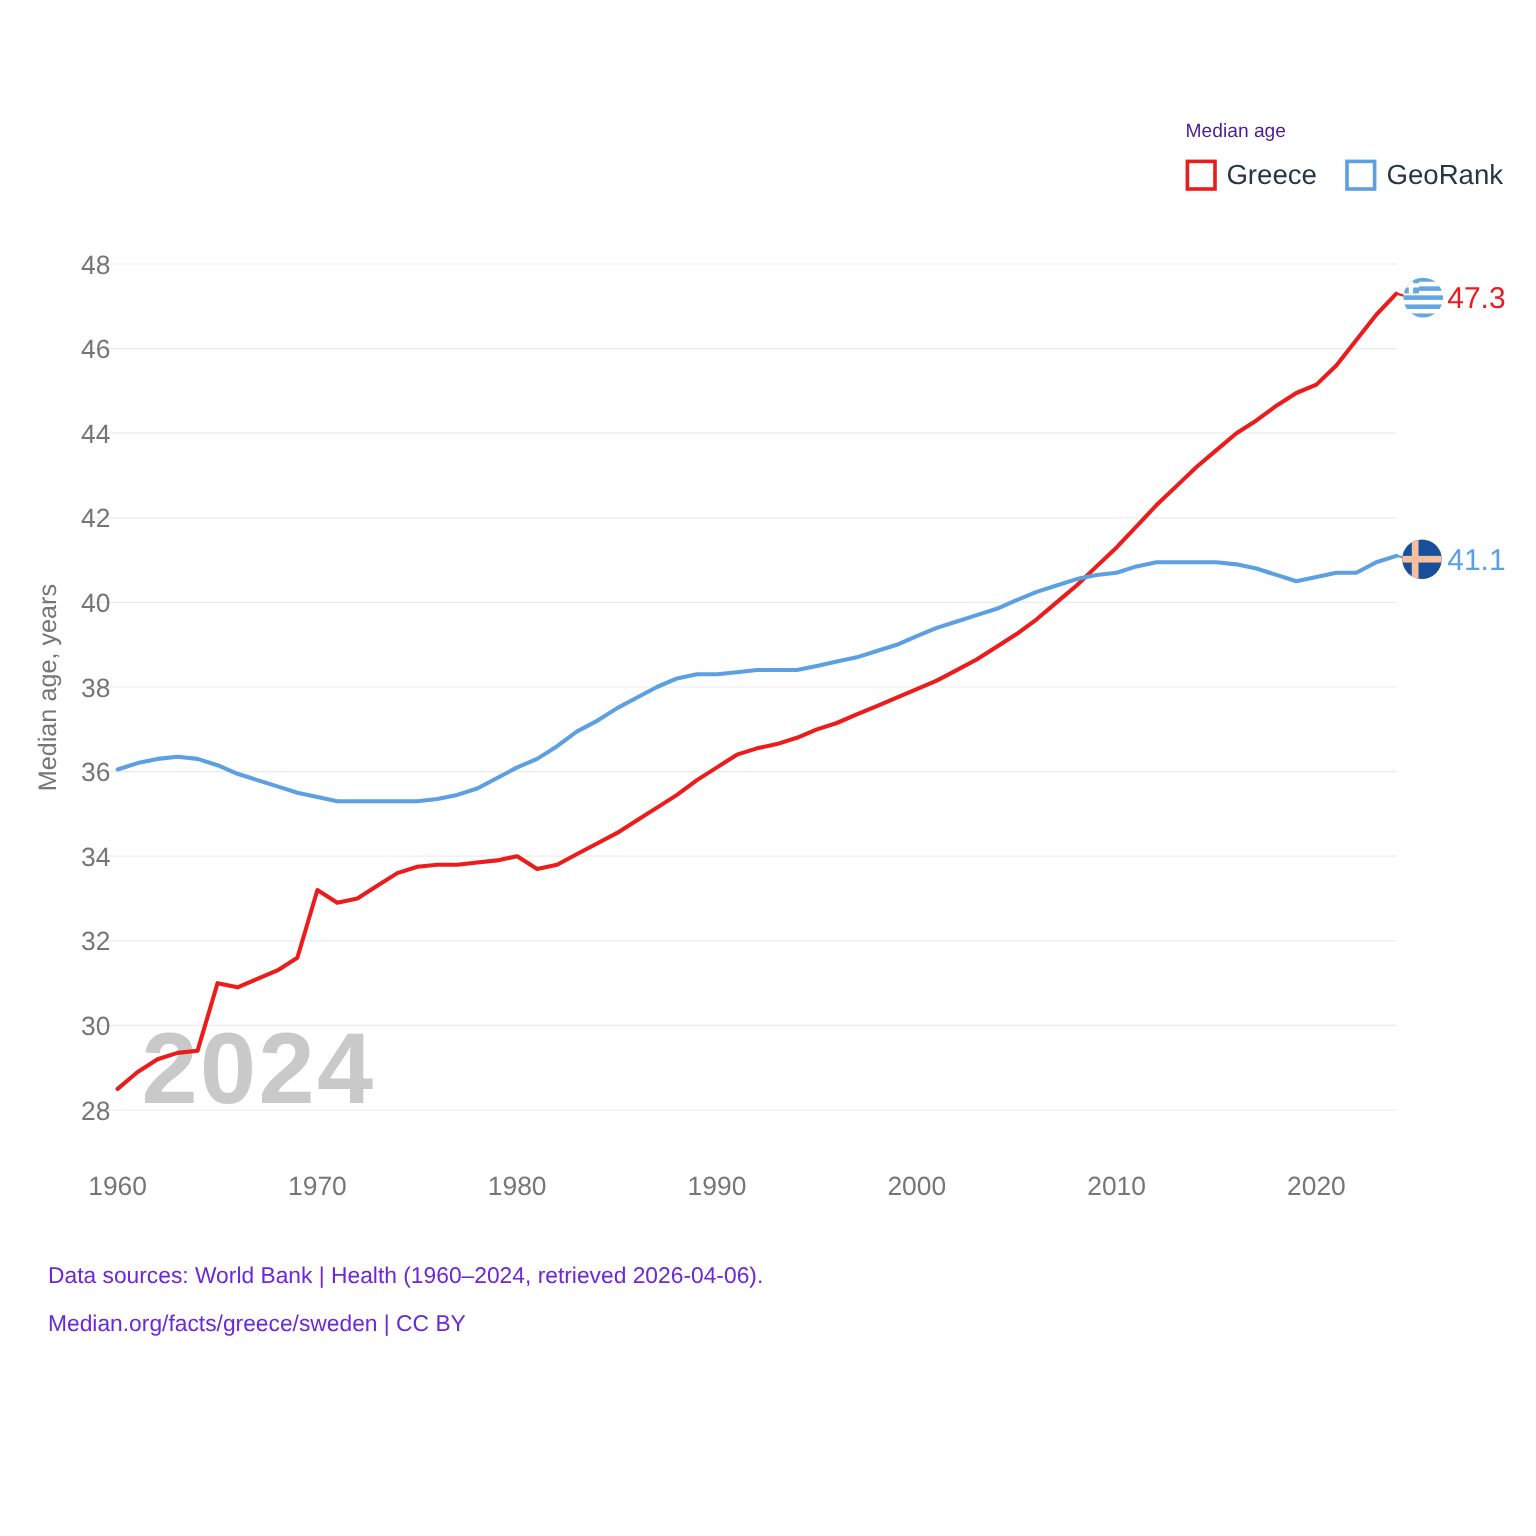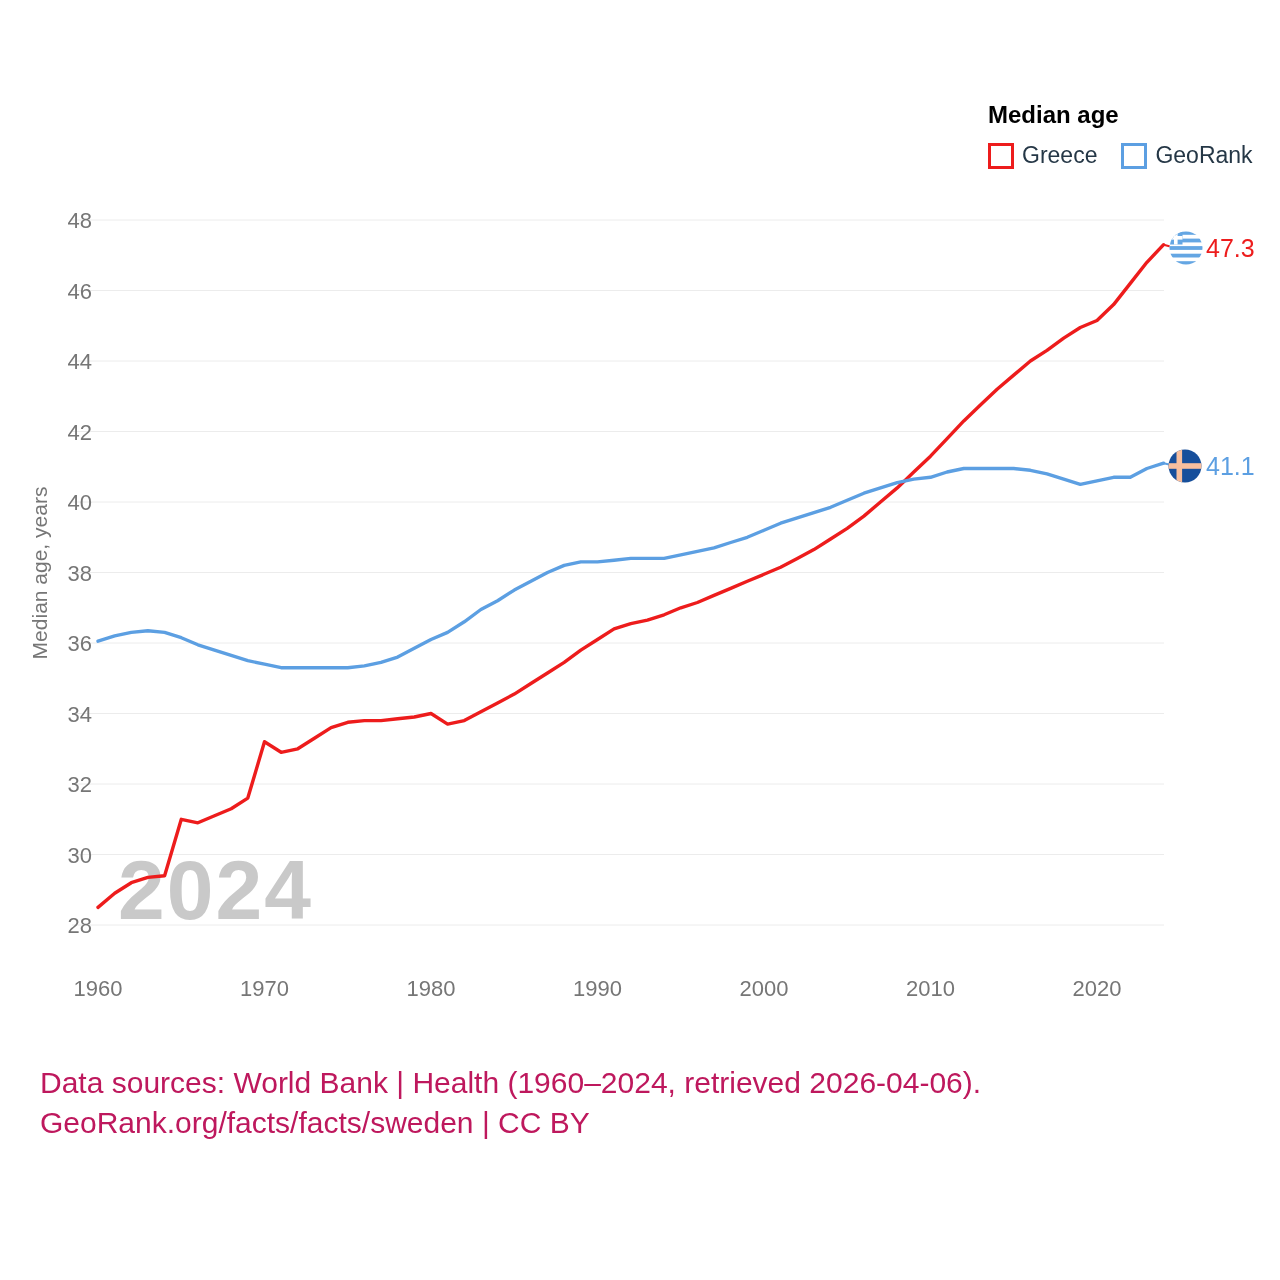--- a/index.html
+++ b/index.html
@@ -9,26 +9,26 @@
   }
   svg{position:absolute;left:0;top:0;}
   .gridline{stroke:#ececec;stroke-width:1;}
   .tick{fill:#767676;font-size:22px;}
   .axis-title{fill:#767676;font-size:21px;}
   .watermark{fill:#c9c9c9;font-size:84px;font-weight:700;letter-spacing:2px;}
   .series-line{fill:none;stroke-width:3.4;stroke-linejoin:round;stroke-linecap:round;}
   .leader{fill:none;stroke-width:2;}
   .end-label{font-size:25px;}
   .legend{position:absolute;left:988px;top:101px;}
-  .legend-title{font-size:24px;color:#000000;font-weight:bold;}
+  .legend-title{font-size:16px;color:#4c1d95;}
   .legend-items{display:flex;flex-direction:row;column-gap:26px;margin-top:13px;align-items:center;gap:24px;}
   .legend-item{display:flex;flex-direction:row;align-items:center;gap:8px;cursor:pointer;}
   .swatch{display:inline-block;width:20px;height:20px;border:3px solid #000;background:#fff;box-sizing:content-box;}
   .legend-label{font-size:23px;color:#253746;}
-  .footer{position:absolute;left:40px;top:1044px;font-size:30px;color:#be185d;line-height:40px;margin-top:19px;}
+  .footer{position:absolute;left:40px;top:1044px;font-size:19px;color:#6d28d9;line-height:40px;}
 </style>
 </head>
 <body>
 
 <div class="canvas">
 
   <svg id="chart-svg" width="1280" height="1030" viewBox="0 0 1280 1030">
 
     <g id="grid-layer">
         <line x1="72" y1="925" x2="1164" y2="925" class="gridline"></line>
@@ -117,16 +117,16 @@
       </div>
       <div class="legend-item">
         <span class="swatch" id="swatch-sweden" style="border-color: rgb(92, 159, 226);"></span>
         <span class="legend-label">GeoRank</span>
       </div>
     </div>
   </div>
 
   <div class="footer">
     <div>Data sources: World Bank | Health (1960–2024, retrieved 2026-04-06).</div>
-    <div>GeoRank.org/facts/facts/sweden | CC BY</div>
+    <div>Median.org/facts/greece/sweden | CC BY</div>
   </div>
 
 </div>
 
 </body></html>

